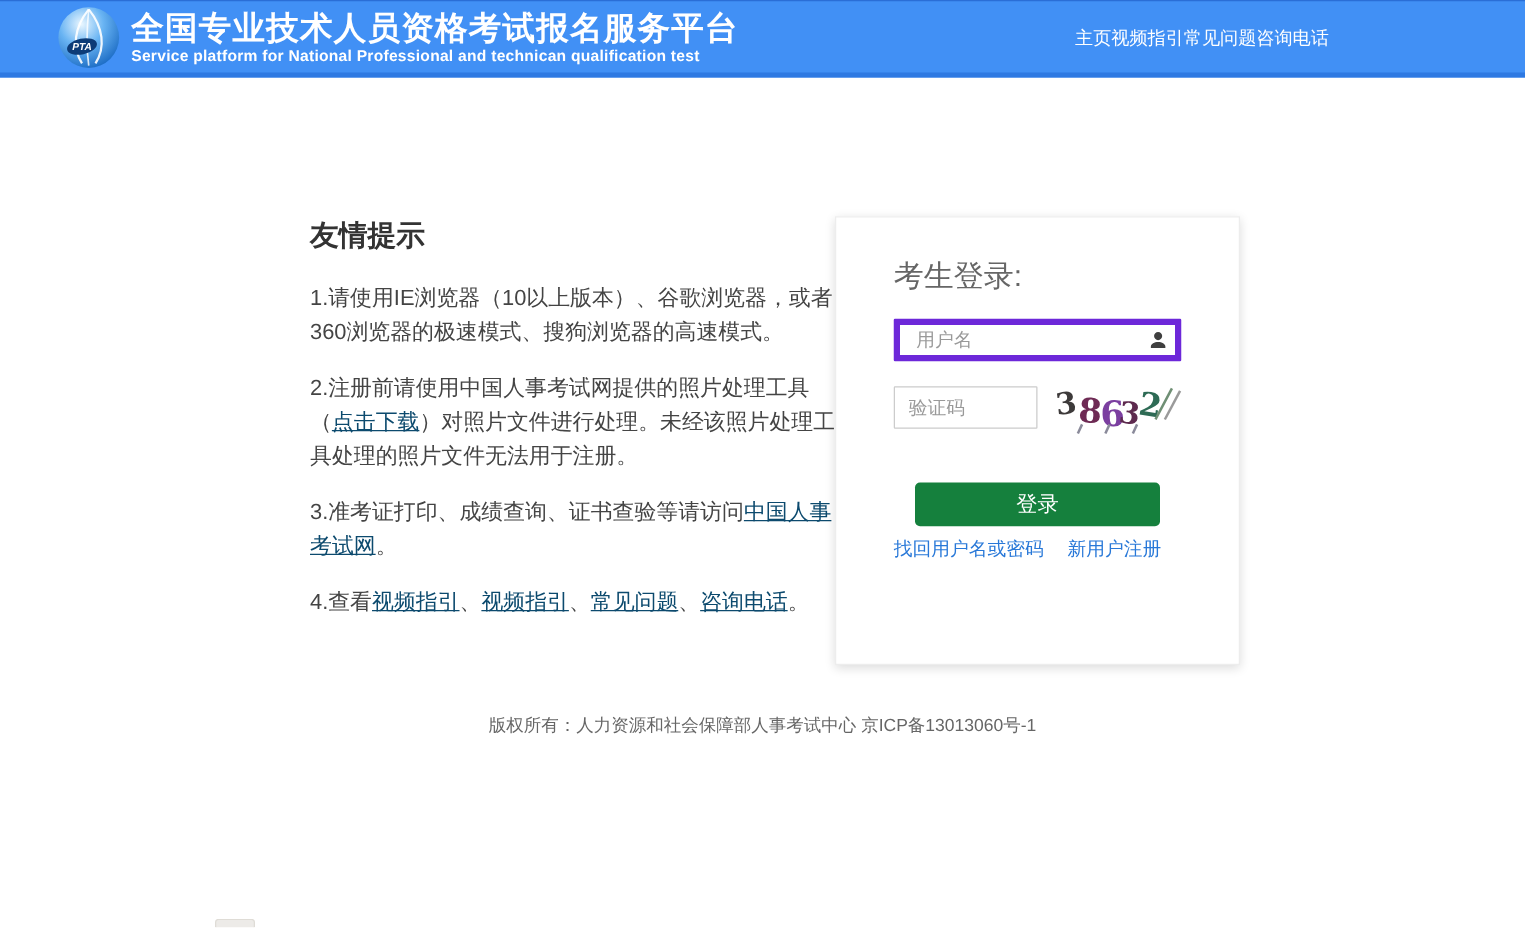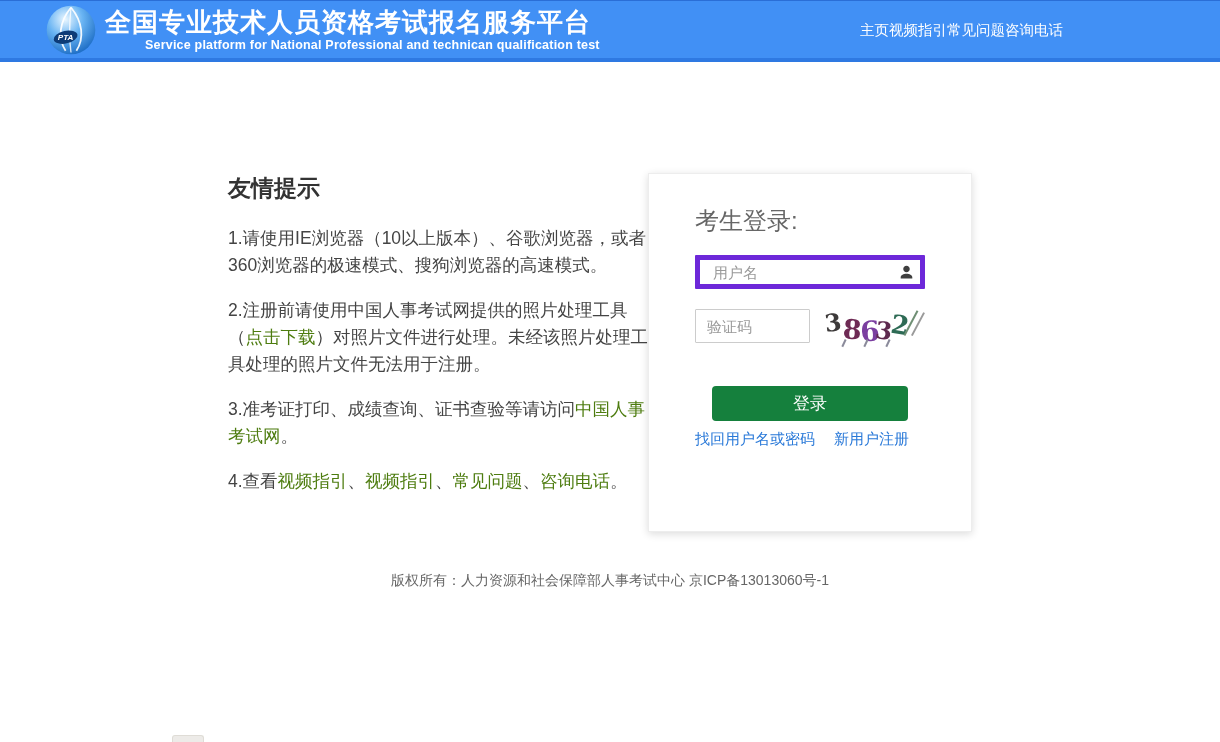--- a/index.html
+++ b/index.html
@@ -12,31 +12,31 @@
   
   .header {
     height:62px; background:#4190f5; border-bottom:4px solid #2e79e2;
     position:relative; border-top:1px solid #2a6ed6;
   }
   .header-inner { display:flex; align-items:center; height:100%; padding-left:44px; }
   .logo { width:54px; height:54px; flex:0 0 auto; }
   .logo svg { width:54px; height:54px; display:block; }
   .titles { margin-left:7px; color:#fff; }
   .title-cn { font-size:26px; font-weight:bold; letter-spacing:1px; line-height:28px; }
-  .title-en { font-size:12.5px; font-weight:bold; margin-top:2px; letter-spacing:0.2px;margin-left:40px; }
+  .title-en { font-size:12.5px; font-weight:bold; margin-top:2px; letter-spacing:0.2px; }
   .nav { position:absolute; right:157px; top:0; height:58px; display:flex; align-items:center; }
   .nav a { color:#fff; font-size:14.5px; text-decoration:none; cursor:pointer; }
 
   
-  .main { width:764px; margin:111px auto 0; display:flex; justify-content:flex-start; align-items:flex-start; }
+  .main { width:764px; margin:111px auto 0; display:flex; justify-content:flex-end; align-items:flex-start; }
 
   .tips { width:420px; }
   .tips h2 { font-size:23px; font-weight:bold; color:#333; margin:0 0 21px; }
   .tips p { font-size:17.5px; color:#444; line-height:27px; margin:0 0 18px; }
-  .red-link { color:#4d7c0f; cursor:pointer; }
+  .red-link { color:#0c4a6e; text-decoration:underline; cursor:pointer; }
 
   
   .login-card {
     width:324px; height:359px; background:#fff;
     border:1px solid #ededed; box-shadow:0 2px 8px rgba(0,0,0,.14);
     padding:31px 46px 0;
   }
   .login-title { font-size:24px; color:#666; font-weight:normal; margin:0 0 18px; }
   .input-row { position:relative; margin-bottom:16px; }
   .input-row input {

